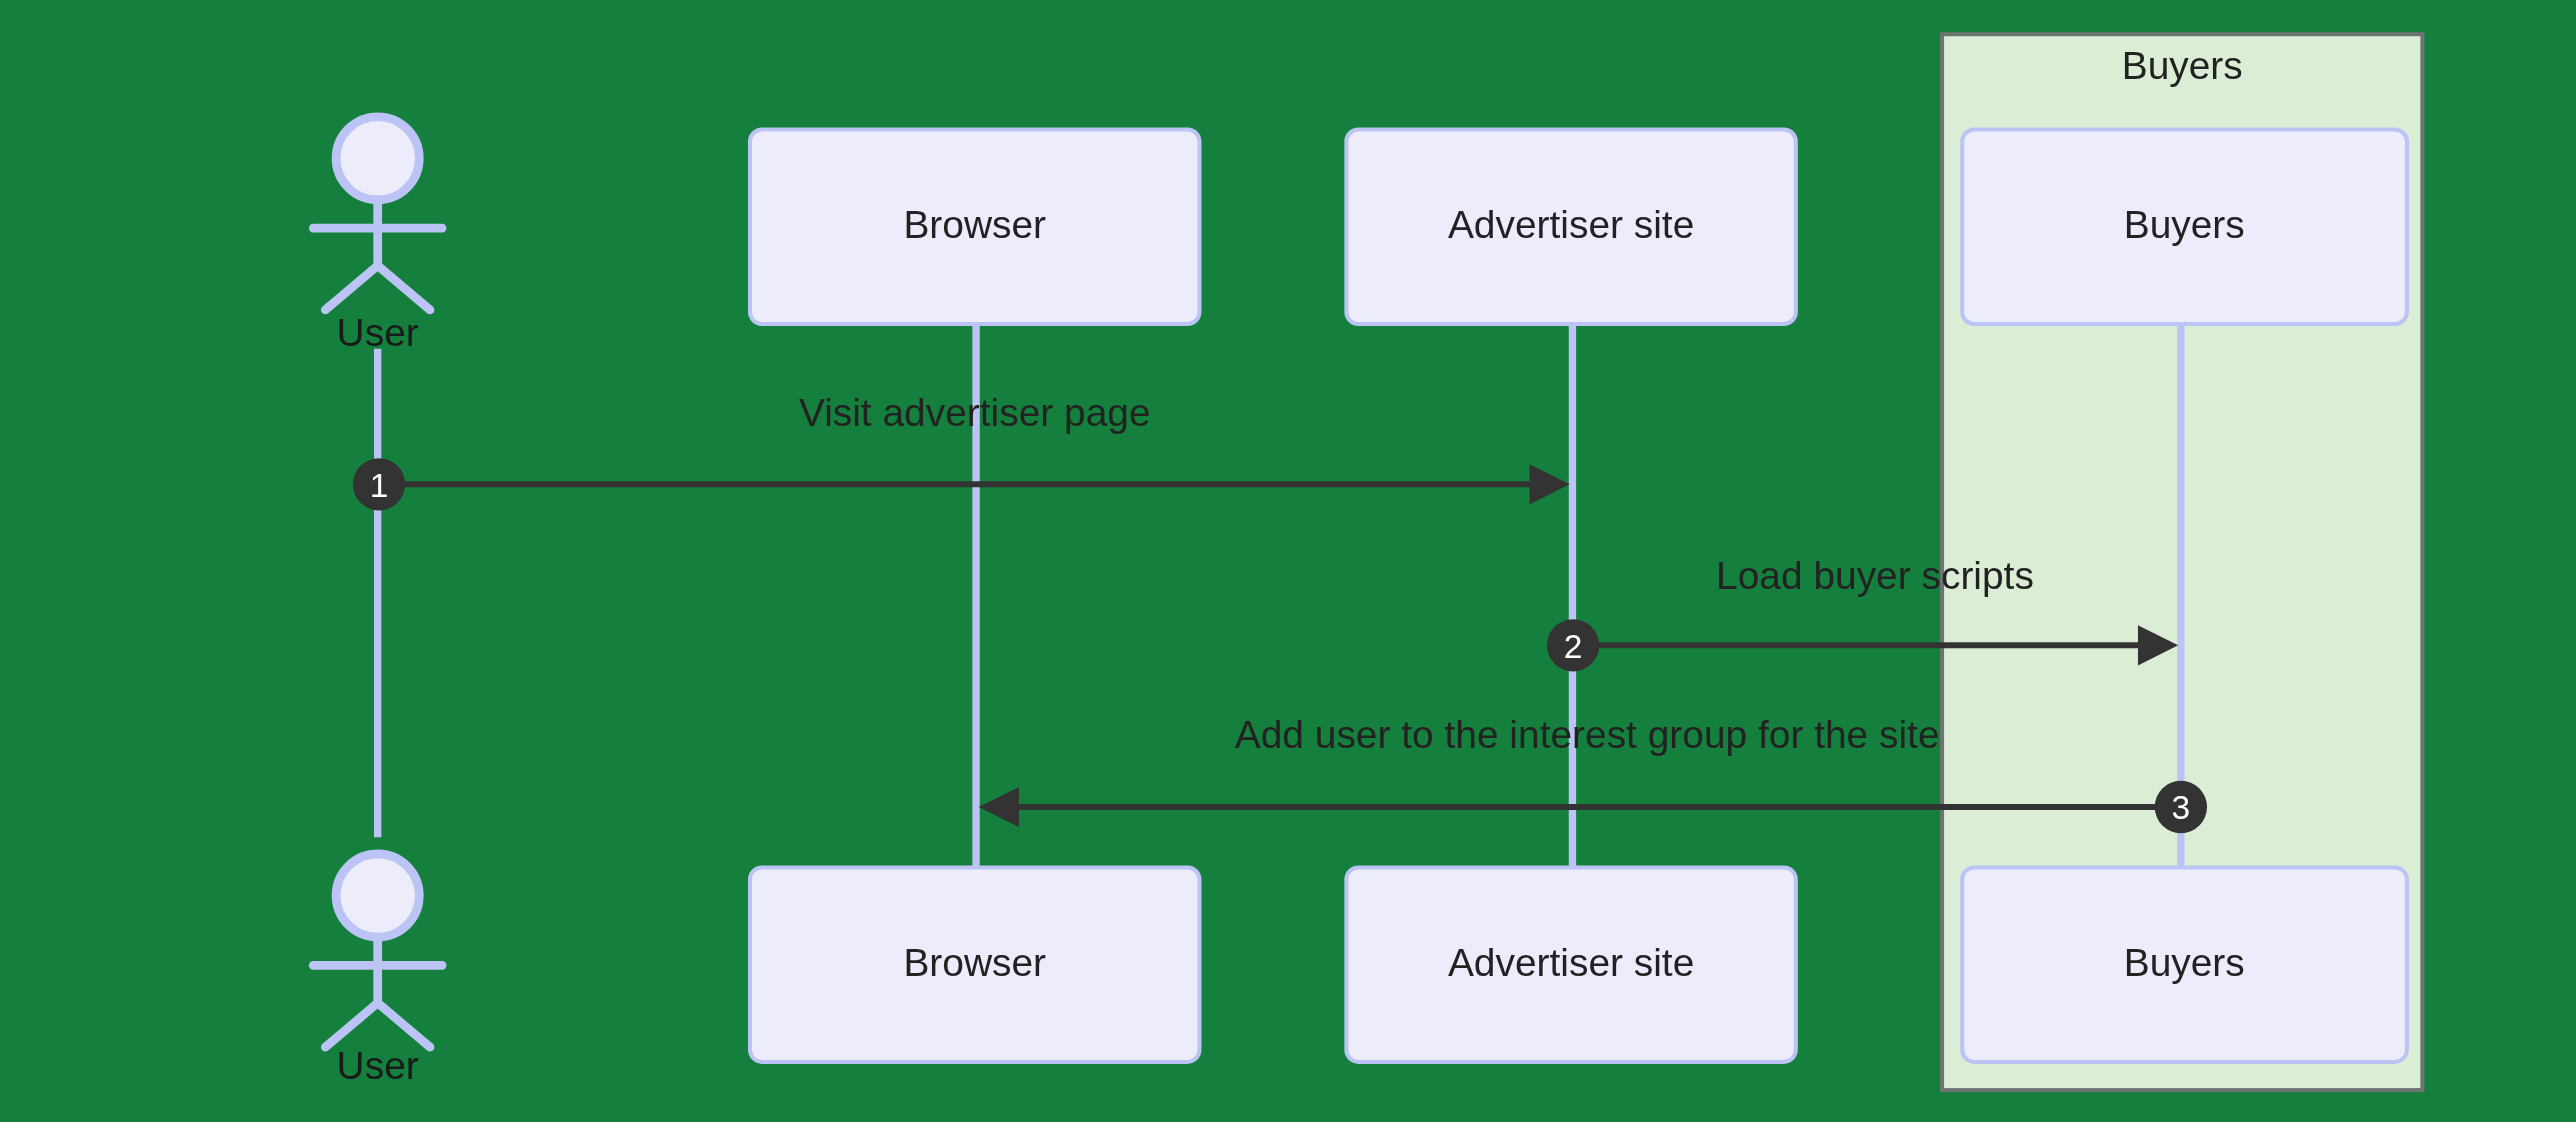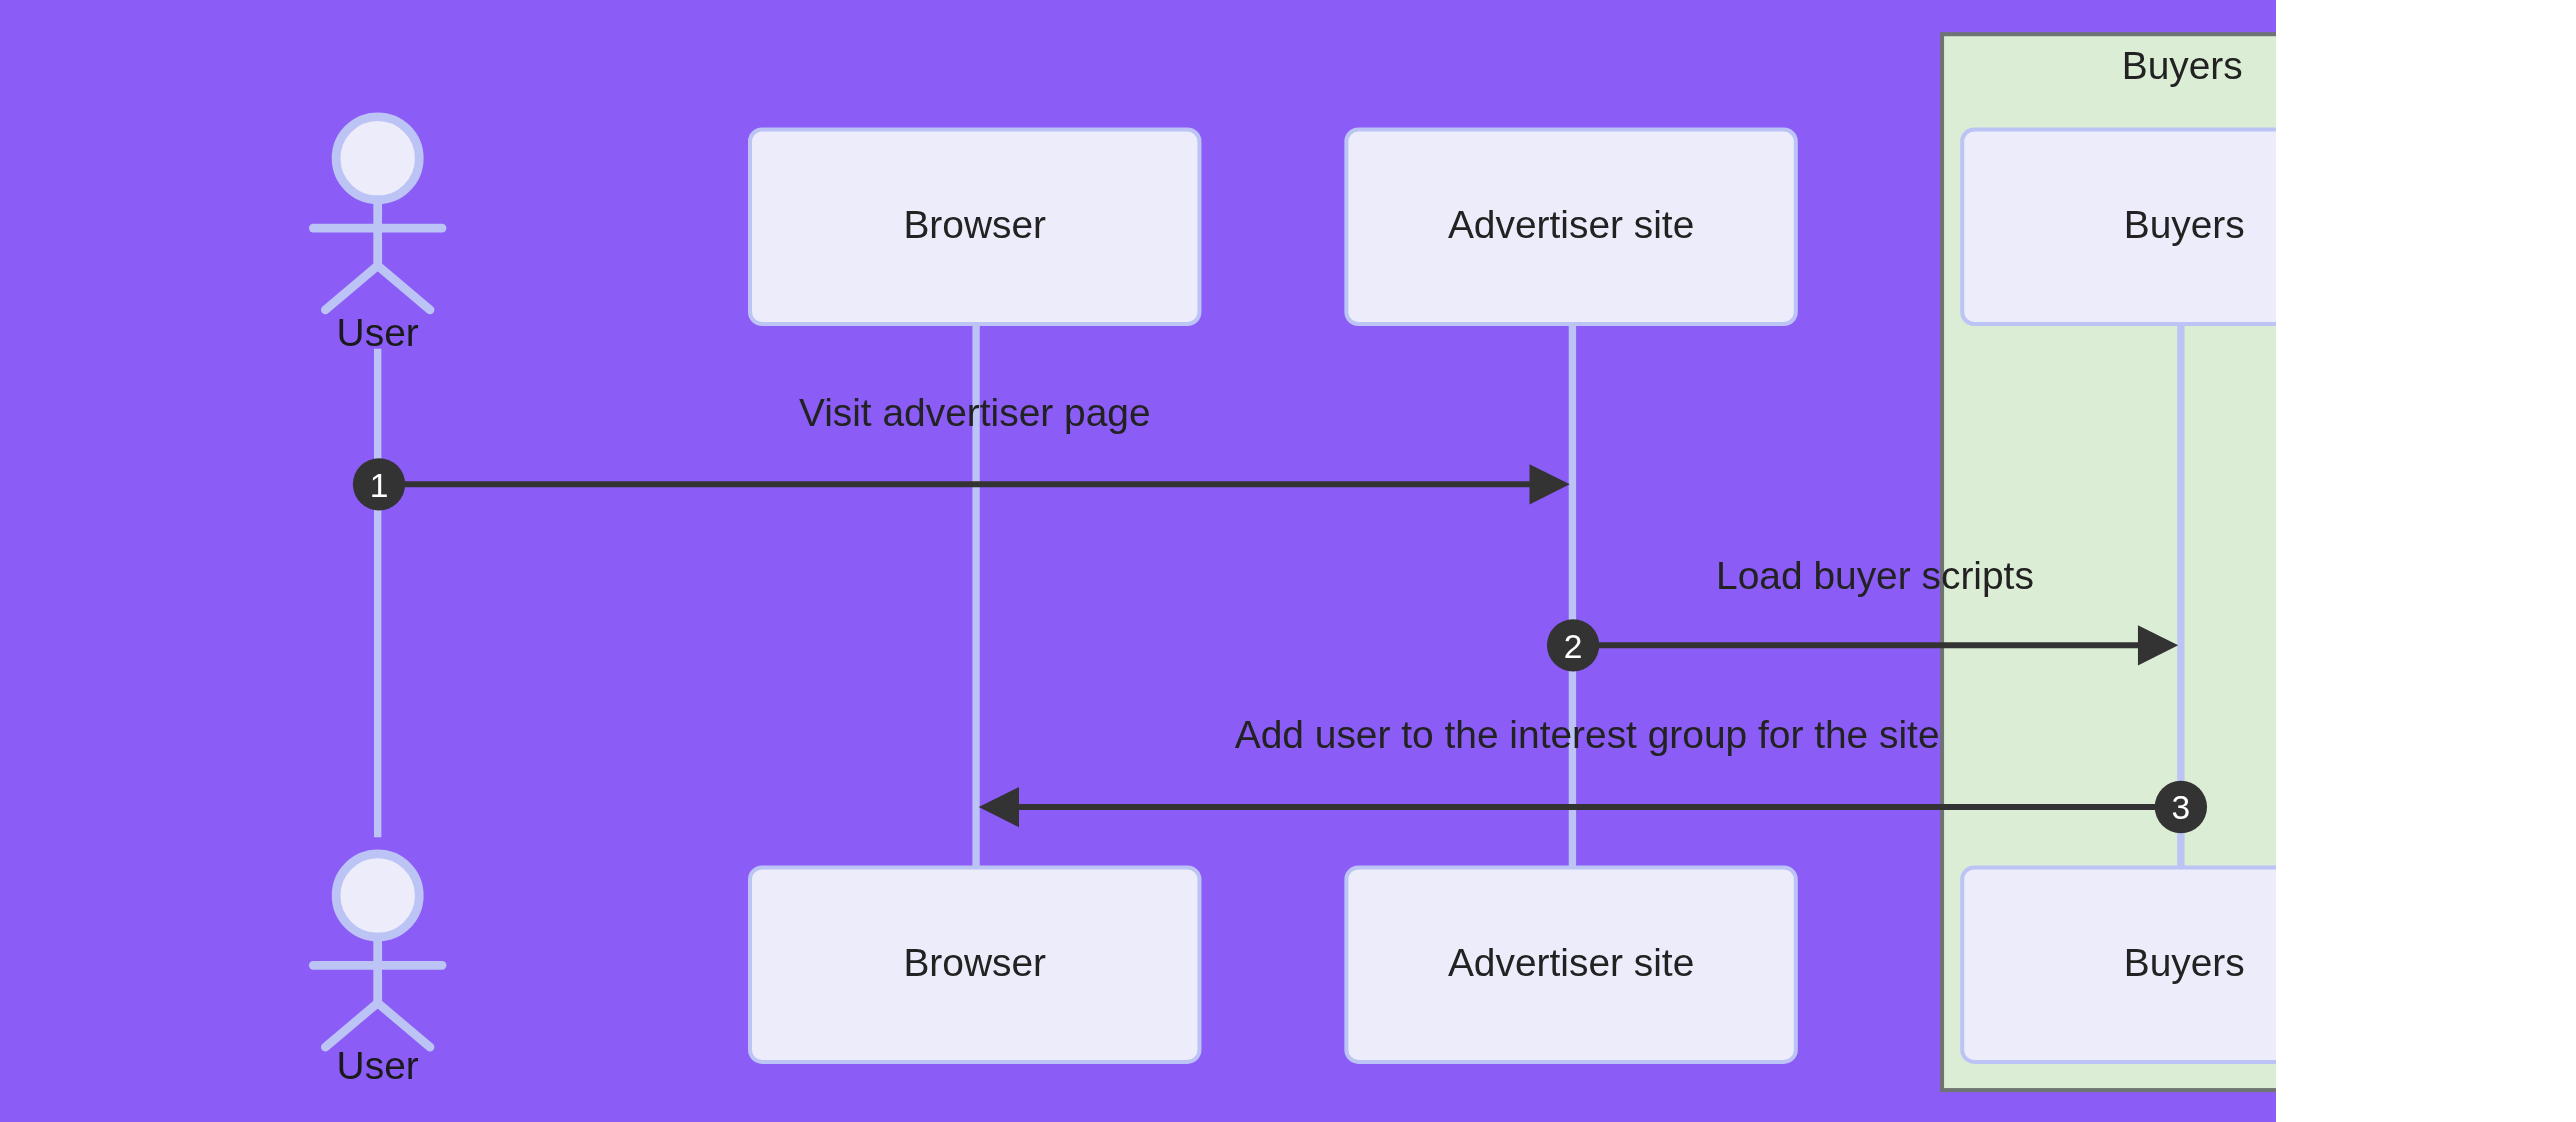--- a/index.html
+++ b/index.html
@@ -6,23 +6,23 @@
   html, body {
     margin: 0;
     padding: 0;
     background: #ffffff;
   }
   body {
     font-family: "Liberation Sans", "DejaVu Sans", sans-serif;
   }
   #stage {
     position: relative;
-    width: 2276px;
+    width: 2576px;
     height: 1123px;
-    background: #8b5cf6;
+    background: #15803d;
     overflow: hidden;
   }
   #diagram-svg {
     position: absolute;
     left: 0;
     top: 0;
     width: 2576px;
     height: 1123px;
     display: block;
   }

